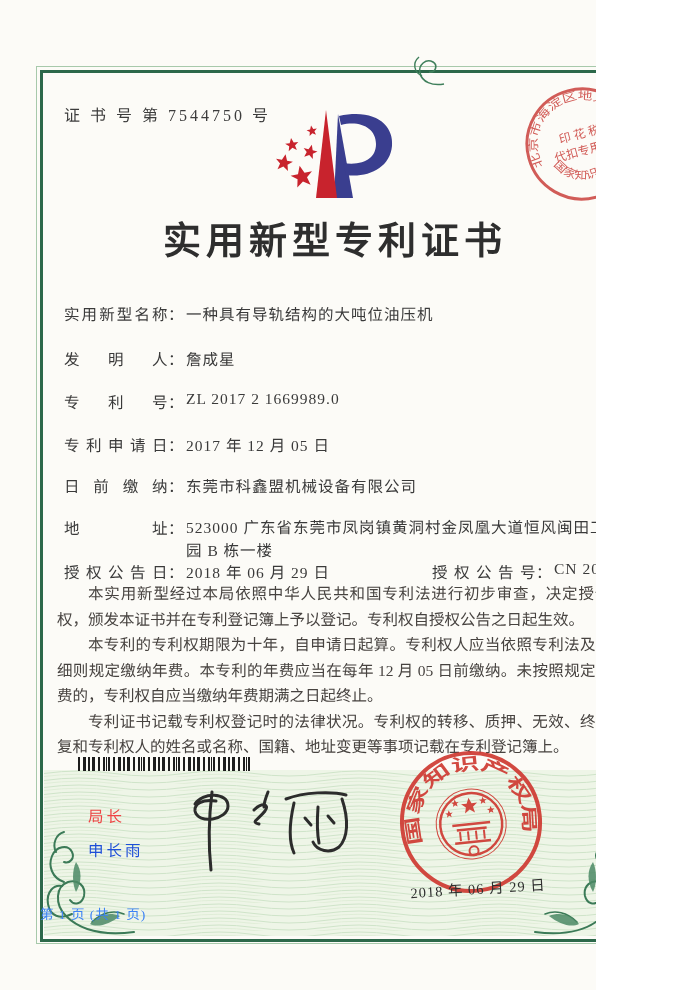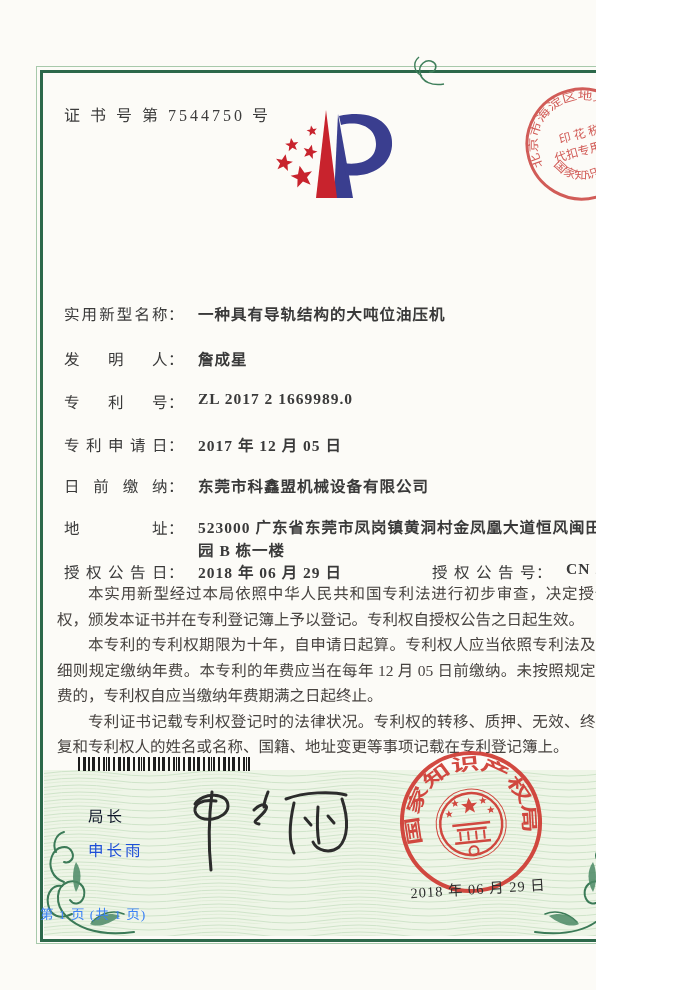--- a/index.html
+++ b/index.html
@@ -13,32 +13,32 @@
   .frame-inner{position:absolute;left:40px;top:70px;width:586px;height:866px;border:3px solid #2c684a;}
   
   .pattern{position:absolute;left:44px;top:770px;width:582px;height:166px;}
   .content{position:absolute;left:0;top:0;width:700px;height:990px;}
   .cert-no{position:absolute;left:64px;top:102px;font-size:16px;letter-spacing:3px;color:#3c3c3c;}
   .title{position:absolute;left:40px;top:210px;width:590px;text-align:center;
     font-size:38px;font-weight:bold;letter-spacing:5px;color:#2e2e2e;}
   .row{position:absolute;left:64px;font-size:15.5px;color:#3a3a3a;letter-spacing:.5px;white-space:nowrap;}
   .flabel{display:inline-block;width:104px;text-align:justify;text-align-last:justify;vertical-align:top;}
   .colon{display:inline-block;vertical-align:top;}
-  .fvalue{display:inline-block;margin-left:14px;vertical-align:top;letter-spacing:1px;font-weight:bold;}
+  .fvalue{display:inline-block;margin-left:2px;vertical-align:top;letter-spacing:1px;}
   .fvalue.wrap{white-space:normal;width:438px;line-height:23px;}
   .row-right{position:absolute;left:368px;top:0;}
   .paras{position:absolute;left:57px;top:581px;width:586px;font-size:15.5px;line-height:25.5px;
     color:#474340;text-align:justify;}
   .paras p{margin:0;text-indent:2em;}
   .barcode{position:absolute;left:78px;top:757px;width:172px;height:14px;
     background:
       repeating-linear-gradient(90deg,#1d1d1d 0 2px,transparent 2px 5px),
       repeating-linear-gradient(90deg,#1d1d1d 0 1px,transparent 1px 7px);
     background-color:transparent;}
-  .sig-title{position:absolute;left:88px;top:804px;font-size:15.5px;letter-spacing:3px;color:#0f172a;}
+  .sig-title{position:absolute;left:88px;top:804px;font-size:15.5px;letter-spacing:3px;color:#ef4444;}
   .sig-name{position:absolute;left:88px;top:838px;font-size:15.5px;letter-spacing:3px;color:#1d4ed8;}
   .signature-svg{position:absolute;left:182px;top:780px;}
   .tax-stamp{position:absolute;left:522px;top:84px;transform:rotate(-15deg);}
   .gov-seal{position:absolute;left:396px;top:747px;}
   .seal-date{position:absolute;left:398px;top:877px;width:160px;text-align:center;
     font-size:14.5px;letter-spacing:1px;color:#2f2f2f;transform:rotate(-3.5deg);}
   .footer{position:absolute;left:40px;top:903px;width:590px;
     font-size:13.5px;letter-spacing:1px;color:#3b82f6;}
   .flourish{position:absolute;top:828px;}
   .flourish.left{left:40px;}
@@ -101,20 +101,21 @@
       </text>
       <text x="0" y="-6" text-anchor="middle" font-size="12" fill="#cc4743">印 花 税</text>
       <text x="0" y="11" text-anchor="middle" font-size="12" fill="#cc4743">代扣专用章</text>
     </svg>
 
     <svg class="top-ornament" width="42" height="38" viewBox="0 0 42 38">
       <path d="M34,30 C22,32 12,28 10,19 C8,11 16,4 23,8 C28,11 26,19 19,18" stroke="#3f7f5b" stroke-width="1.6" fill="none"></path>
       <path d="M12,22 C4,18 2,9 9,3" stroke="#3f7f5b" stroke-width="1.4" fill="none"></path>
     </svg>
 
+    <div class="title">实用新型专利证书</div>
 
     <div class="row" style="top:302px">
       <span class="flabel">实用新型名称</span><span class="colon">：</span><span class="fvalue">一种具有导轨结构的大吨位油压机</span>
     </div>
     <div class="row" style="top:347px">
       <span class="flabel">发明人</span><span class="colon">：</span><span class="fvalue">詹成星</span>
     </div>
     <div class="row" style="top:390px">
       <span class="flabel">专利号</span><span class="colon">：</span><span class="fvalue">ZL 2017 2 1669989.0</span>
     </div>

